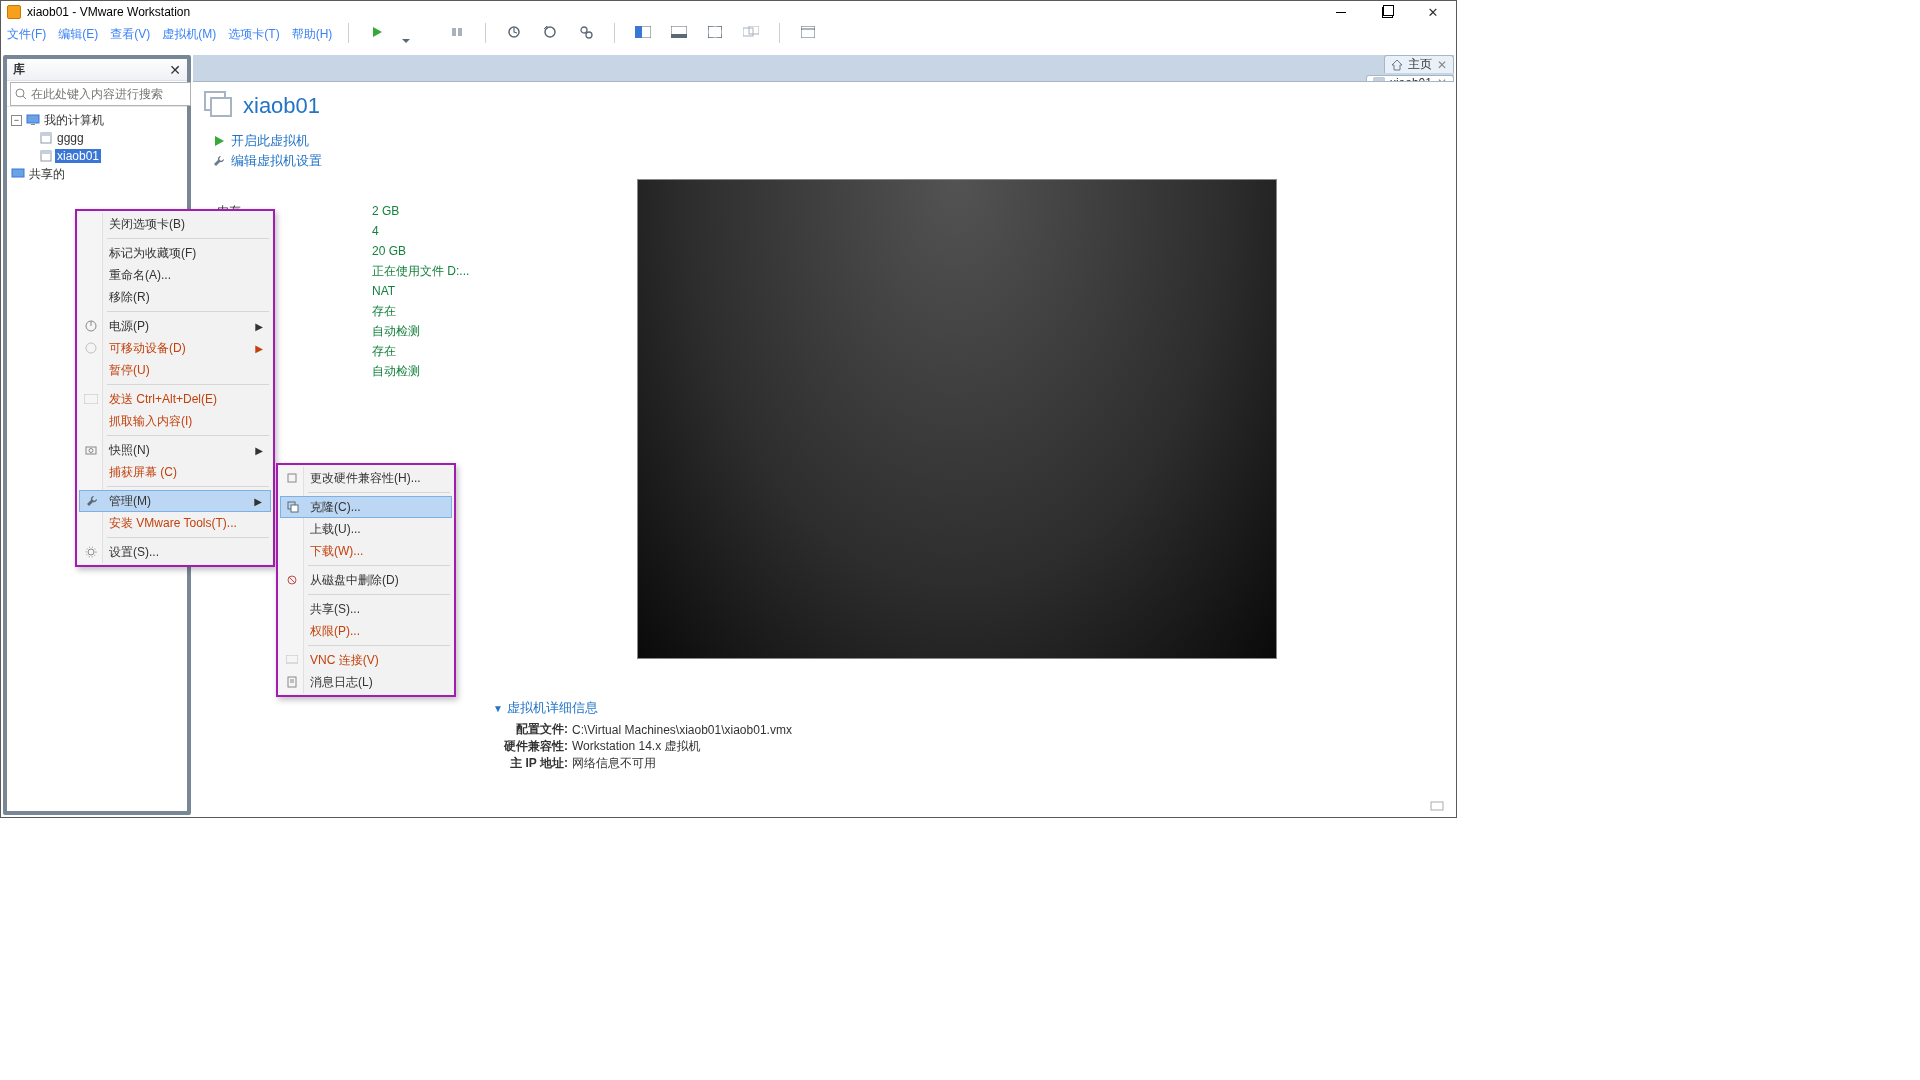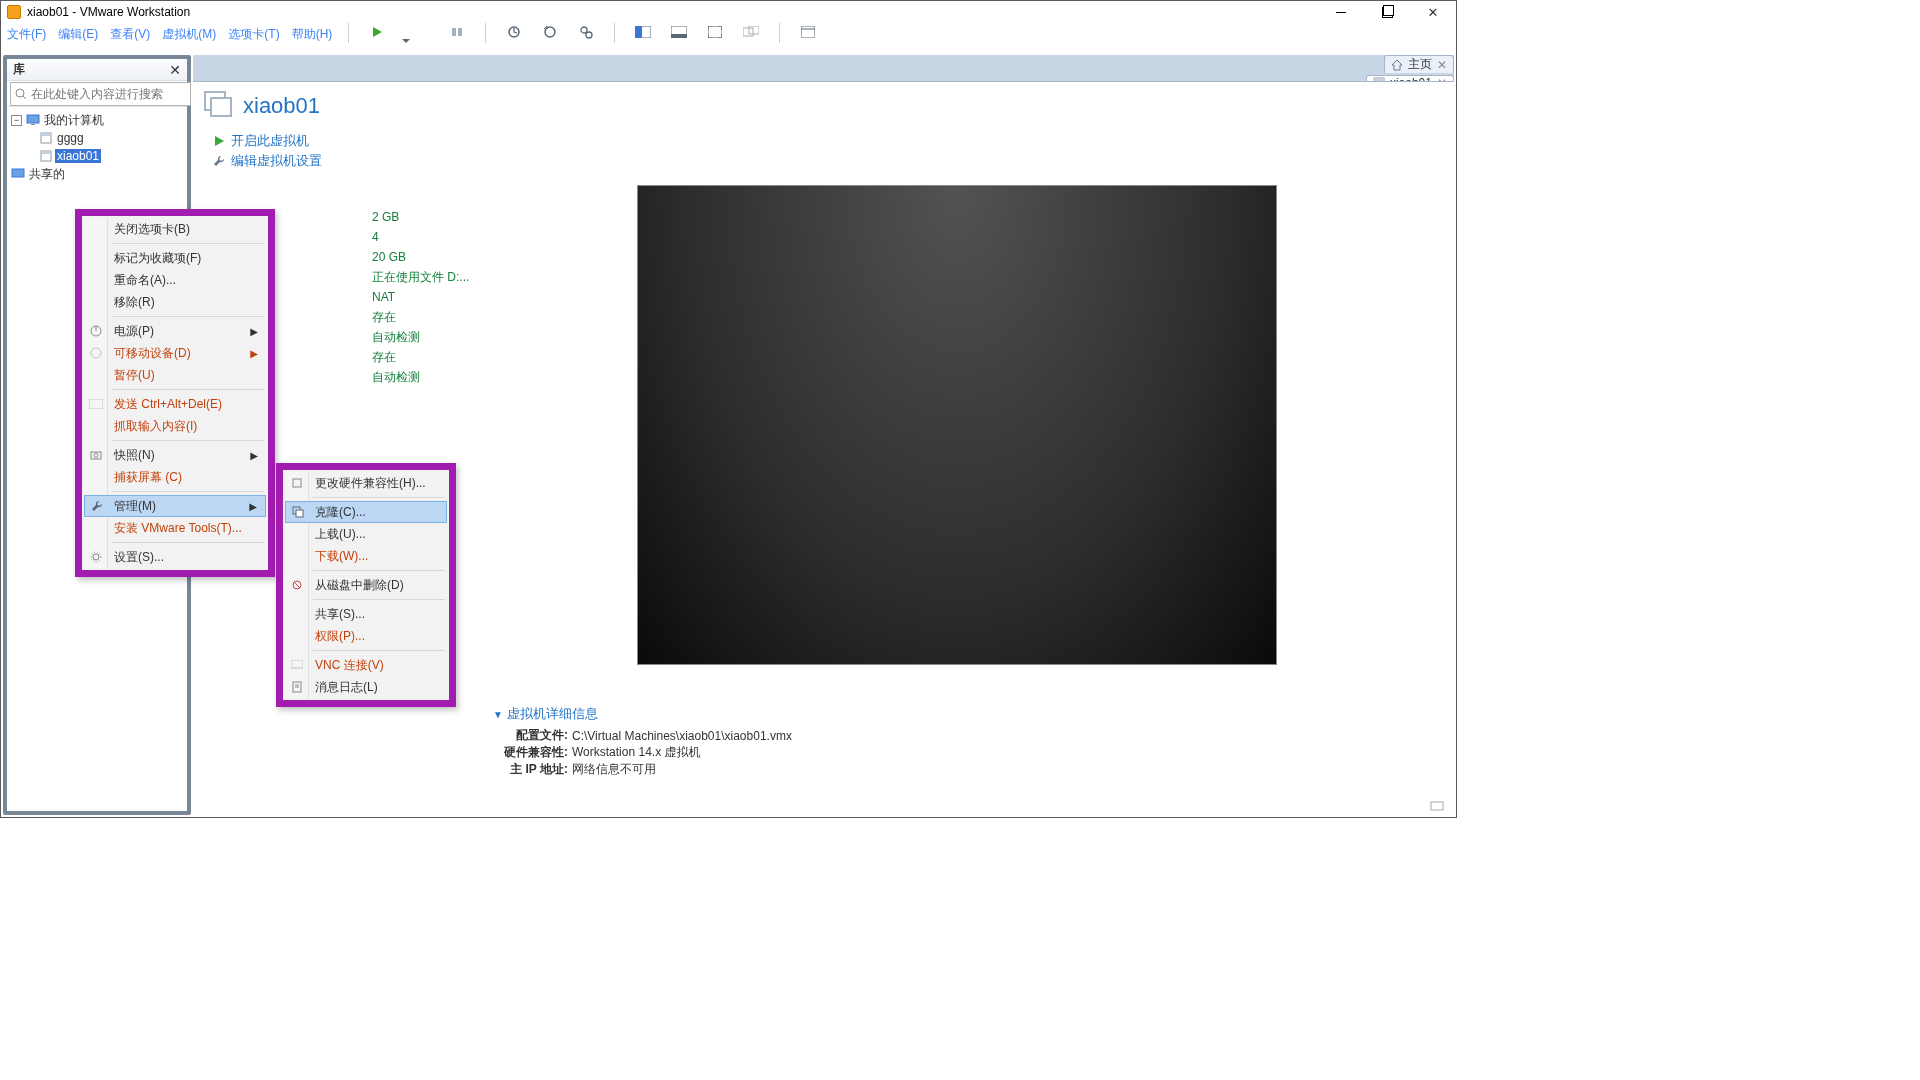--- a/index.html
+++ b/index.html
@@ -52,42 +52,42 @@
 .main { flex: 1; display: flex; flex-direction: column; margin: 2px 2px 2px 0; }
 .tab-strip { height: 26px; display: flex; align-items: flex-end; background: #c7d5e4; padding-left: 4px; gap: 2px; flex-direction: column; }
 .tab { height: 22px; background: #fff; border: 1px solid #a7b6c7; border-bottom: none; border-radius: 3px 3px 0 0; display: flex; align-items: center; padding: 0 6px; gap: 5px; font-size: 12px; }
 .tab.inactive { background: #eaf0f7; }
 .tab .tab-close { color: #888; font-size: 12px; }
 .main-content { flex: 1; background: #fff; border-top: 1px solid #a7b6c7; display: flex; overflow: hidden; }
 .vm-panel { padding: 8px 10px; flex: 1; display: flex; flex-direction: column; }
 .vm-title-row { display: flex; align-items: center; gap: 10px; margin-bottom: 10px; }
 .vm-big-icon svg { fill: #a6b4c4; }
 .vm-name { font-size: 22px; color: #2374c7; }
-.vm-actions { margin-left: 10px; margin-bottom: 6px; }
+.vm-actions { margin-left: 10px; }
 .vm-actions .act { display: flex; align-items: center; gap: 6px; color: #2374c7; font-size: 13px; height: 20px; }
 .vm-actions .act svg { fill: #36aa36; }
 .vm-actions .act.settings svg { fill: #6b7b8b; }
 
 .vm-body-row { display: flex; gap: 40px; align-items: flex-start; }
 .hw-block { margin-left: 14px; width: 260px; }
 .hw-item { display: flex; height: 20px; align-items: center; }
 .hw-label { flex: 0 0 155px; }
 .hw-value { color: #15803d; }
 
 .preview-pane { width: 640px; height: 480px; background: #000; background: radial-gradient(ellipse at 50% 0%, #535353 0%, #2d2d2d 60%, #0a0a0a 100%); margin-top: 8px; border: 1px solid #888; }
 
 .details { margin-top: 40px; }
 .details-header { color: #2374c7; font-size: 13px; display: flex; align-items: center; gap: 4px; }
 .details-header .chev { font-size: 10px; color: #2374c7; }
 .details-grid { margin-top: 4px; }
 .details-grid .drow { display: flex; height: 17px; align-items: center; }
 .details-grid .dlabel { width: 75px; text-align: right; font-weight: bold; margin-right: 4px; }
 
 
-.ctx-menu { position: absolute; background: #f2f2f2; border: 7px solid #a21caf; box-shadow: 2px 3px 6px rgba(0,0,0,0.25); padding: 2px; font-size: 12px; z-index: 100; }
+.ctx-menu { position: absolute; background: #f2f2f2; border: 2px solid #a21caf; box-shadow: 2px 3px 6px rgba(0,0,0,0.25); padding: 2px; font-size: 12px; z-index: 100; }
 .ctx-menu .gutter { position: absolute; left: 2px; top: 2px; bottom: 2px; width: 24px; background: #f5f5f5; border-right: 1px solid #e0e0e0; }
 .ctx-item { position: relative; height: 22px; display: flex; align-items: center; padding-left: 30px; padding-right: 28px; white-space: nowrap; }
 .ctx-item.disabled { color: #c2410c; }
 .ctx-item.hover { background: #bcd7f4; border: 1px solid #7eb0e3; padding-left: 29px; padding-right: 27px; height: 22px; }
 .ctx-item .arrow { position: absolute; right: 8px; font-size: 10px; }
 .ctx-item .ic { position: absolute; left: 4px; width: 16px; height: 16px; display: flex; align-items: center; justify-content: center; }
 .ctx-sep { height: 1px; background: #d6d6d6; margin: 3px 2px 3px 28px; }
 #ctx1 { left: 74px; top: 208px; width: 200px; }
 #ctx2 { left: 275px; top: 462px; width: 180px; }
 .status-corner { position: absolute; right: 8px; bottom: 3px; width: 18px; height: 14px; }

